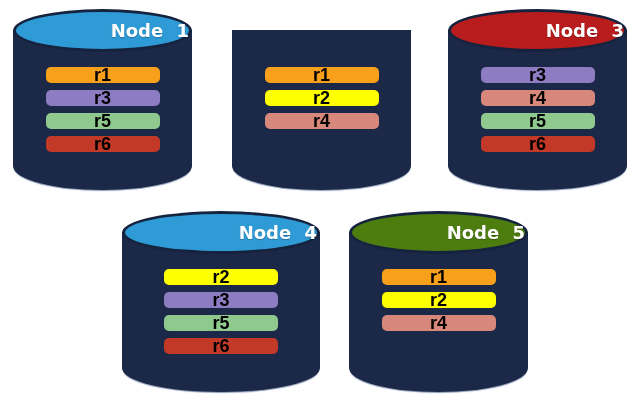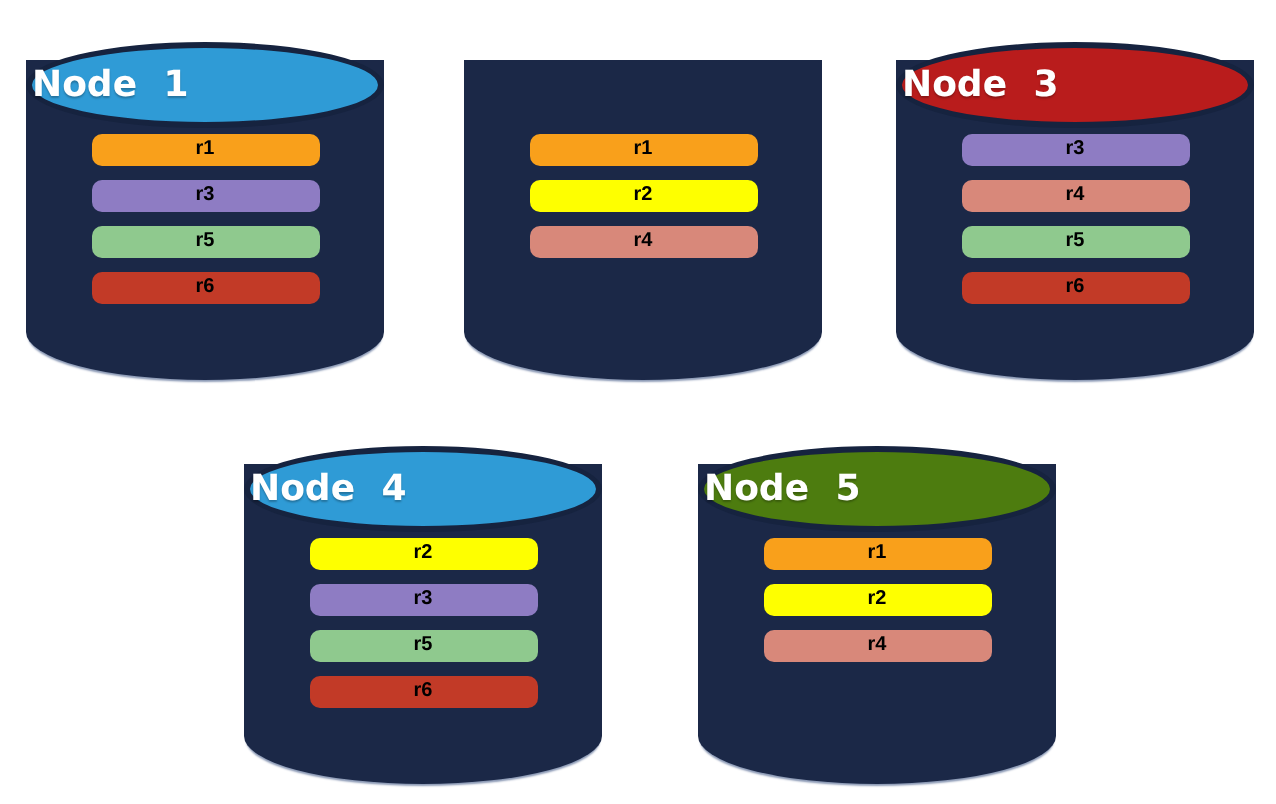--- a/index.html
+++ b/index.html
@@ -19,41 +19,41 @@
     inset: 0;
   }
   .cylinder {
     position: absolute;
     width: 179px;
     height: 181px;
   }
   .n1 { left: 13px;  top: 9px;   }
   .n2 { left: 232px; top: 9px;   }
   .n3 { left: 448px; top: 9px;   }
-  .n4 { left: 122px; top: 211px; }
+  .n4 { left: 122px; top: 211px; padding-left: 19px; }
   .n5 { left: 349px; top: 211px; }
 
   .cyl-body {
     position: absolute;
     top: 21px; left: 0; right: 0; bottom: 0;
     background: #1b2847;
     border-radius: 0 0 50% 50% / 0 0 24px 24px;
     box-shadow: 0 2px 1px -1px #8b99b5;
   }
   .cyl-top {
     position: absolute;
-    top: 12px; left: 0; right: 0;
+    top: 0; left: 0; right: 0;
     height: 43px;
     box-sizing: border-box;
     background: #2f9bd6;
     border: 3px solid #b91c1c;
     border-radius: 50%;
     display: flex;
     align-items: center;
-    justify-content: flex-start;
+    justify-content: flex-end;
   }
   .cyl-title {
     color: #ffffff;
     font-family: "DejaVu Sans", sans-serif;
     font-weight: bold;
     font-size: 18px;
     word-spacing: 7px;
     white-space: nowrap;
     text-shadow: 0 1px 1px rgba(0,0,0,0.25);
   }
@@ -68,21 +68,21 @@
   .bar {
     width: 114px;
     height: 16px;
     border-radius: 5px;
     display: flex;
     align-items: center;
     justify-content: center;
     color: #000000;
     font-family: "Liberation Sans", sans-serif;
     font-weight: bold;
-    font-size: 10px;
+    font-size: 18px;
     line-height: 16px;
   }
 </style>
 </head>
 <body style="background: rgb(255, 255, 255);">
 
 <div class="canvas">
 
   <div class="cylinder n1">
     <div class="cyl-body" style="background: rgb(27, 40, 71);"></div>

